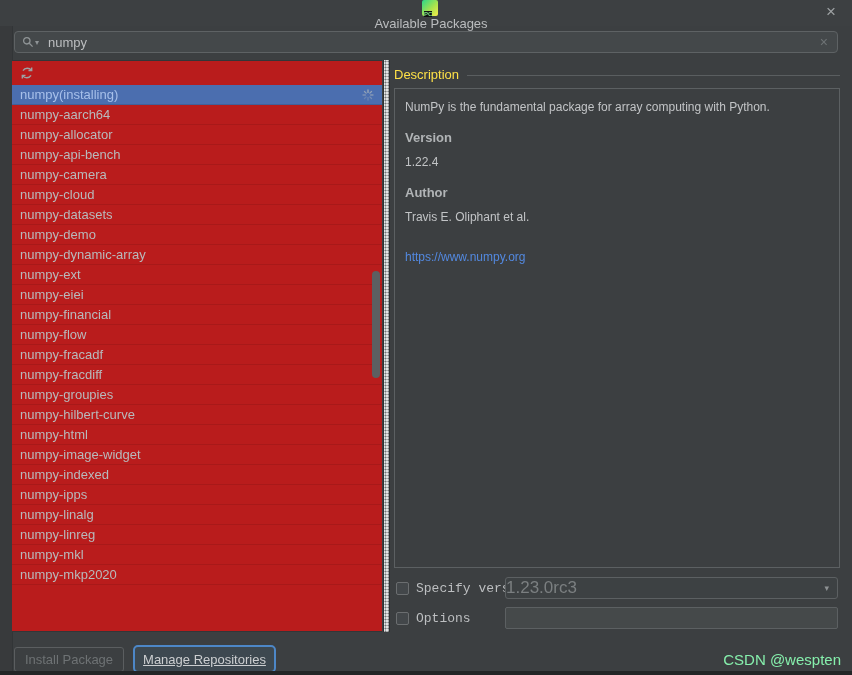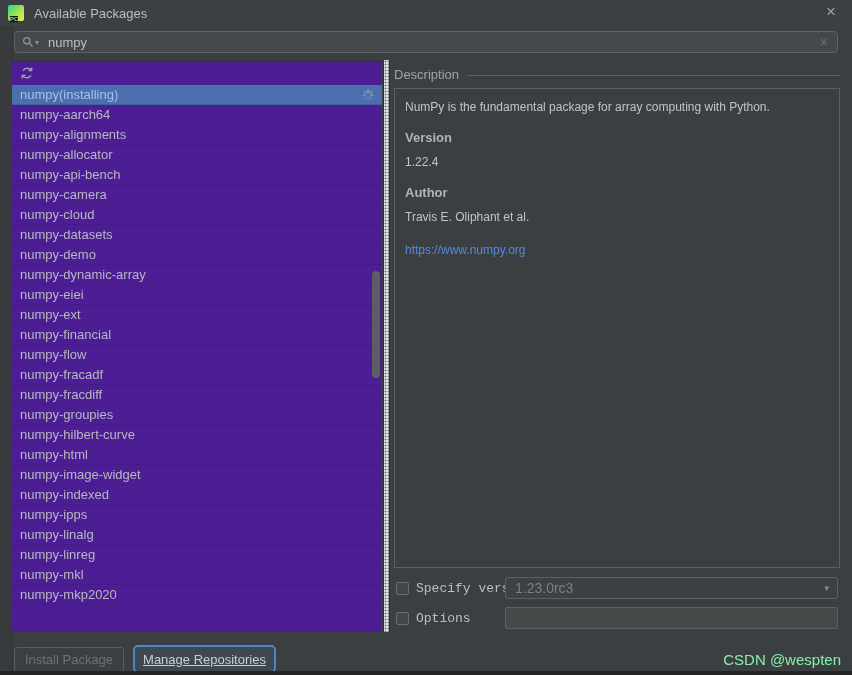--- a/index.html
+++ b/index.html
@@ -4,69 +4,69 @@
 <style>
   html,body{margin:0;padding:0;background:#3c3f41;}
   body{font-family:"Liberation Sans","DejaVu Sans",sans-serif;-webkit-font-smoothing:antialiased;}
   .dialog{position:relative;width:852px;height:675px;background:#3c3f41;overflow:hidden;}
 
   
   .left-edge{position:absolute;left:0;top:24px;width:12px;height:647px;background:#383a3c;border-right:1px solid #323537;}
   .bottom-edge{position:absolute;left:0;top:671px;width:852px;height:4px;background:#232526;}
 
   
-  .titlebar{position:absolute;left:0;top:0;width:852px;height:26px;background:#3d4042;display:flex;align-items:center;}
+  .titlebar{position:absolute;left:0;top:0;width:852px;height:26px;background:#3d4042;display:flex;align-items:center;flex-direction:column;}
   .pc-icon{width:16px;height:16px;margin-left:8px;box-sizing:border-box;padding:2px;border-radius:2px;
            background:linear-gradient(135deg,#2bd88a 0%,#a5e34f 55%,#f7ec49 100%);}
   .pc-icon-inner{width:100%;height:100%;background:#121212;color:#7ee787;font-size:6px;font-weight:bold;line-height:7px;letter-spacing:0;overflow:hidden;}
   .title-text{margin-left:10px;font-size:13px;color:#babcbe;}
   .close-x{position:absolute;right:16px;top:2px;font-size:17px;color:#9da1a3;cursor:default;line-height:20px;}
 
   
   .searchbox{position:absolute;left:14px;top:31px;width:824px;height:22px;box-sizing:border-box;
              background:#44484a;border:1px solid #5e6264;border-radius:4px;display:flex;align-items:center;}
   .search-icon-wrap{display:flex;align-items:center;margin-left:7px;}
   .search-chev{font-size:8px;color:#8f9496;margin-left:1px;}
   .search-query{margin-left:9px;font-size:13px;color:#bcbec0;}
   .search-clear{position:absolute;right:9px;font-size:14px;color:#6e7375;}
 
   
-  .list-panel{position:absolute;left:12px;top:60px;width:370px;height:572px;background:#4c1d95;
+  .list-panel{position:absolute;left:12px;top:60px;width:370px;height:572px;background:#b91c1c;
               border-top:1px solid #333638;border-bottom:1px solid #333638;box-sizing:border-box;}
   .list-toolbar{height:24px;display:flex;align-items:center;padding-left:8px;}
   .pkg-row{height:20px;line-height:19px;padding:0 8px;font-size:13px;color:#b8babc;box-sizing:border-box;
            border-bottom:1px solid rgba(0,0,0,0.09);white-space:nowrap;overflow:hidden;}
   .pkg-row.selected{background:#4b6eaf;color:#a7c0ea;display:flex;justify-content:space-between;align-items:center;border-bottom:1px solid rgba(0,0,0,0.12);}
   .scroll-thumb{position:absolute;right:2px;top:210px;width:8px;height:107px;background:#5c5f61;border-radius:4px;}
 
   
   .splitter{position:absolute;left:383px;top:60px;width:7px;height:572px;background-color:#e2e3e4;
             background-image:radial-gradient(circle at 1.5px 1.5px,#6f7274 0.9px,transparent 1.1px);
             background-size:3px 3px;border-left:1px solid #2e3032;border-right:1px solid #2e3032;box-sizing:border-box;cursor:col-resize;}
 
   
   .desc-panel{position:absolute;left:392px;top:60px;width:448px;height:572px;}
   .fieldset-title{display:flex;align-items:center;padding-top:7px;}
-  .fieldset-label{font-size:13px;color:#a3a3a3;margin-left:2px;white-space:nowrap;}
+  .fieldset-label{font-size:13px;color:#fde047;margin-left:2px;white-space:nowrap;}
   .fieldset-line{flex:1;border-top:1px solid #5a5e60;margin-left:8px;margin-top:2px;}
   .desc-box{position:absolute;left:2px;top:28px;width:446px;height:480px;box-sizing:border-box;
             border:1px solid #5c6062;padding:1px 10px 10px 10px;overflow:hidden;}
   .desc-box p{margin:10px 0 0 0;font-size:12px;color:#c2c4c6;line-height:14px;}
   .desc-box p.lbl{font-size:13px;font-weight:bold;color:#b1b4b6;margin-top:17px;}
-  .desc-box p.link{color:#5389e0;margin-top:19px;cursor:pointer;}
+  .desc-box p.link{color:#5389e0;margin-top:26px;cursor:pointer;}
 
   
   .form-row{position:absolute;left:0;height:22px;display:flex;align-items:center;}
   .form-row.row1{top:517px;}
   .form-row.row2{top:547px;text-align:center;}
   .checkbox{width:13px;height:13px;box-sizing:border-box;background:#43474a;border:1px solid #6b6e70;border-radius:2px;margin-left:4px;}
   .form-label{font-size:13px;color:#bdbfc1;margin-left:7px;font-family:Liberation Mono, monospace;}
   .combo{position:absolute;left:113px;top:0;width:333px;height:22px;box-sizing:border-box;background:#3d4143;
          border:1px solid #5c6062;border-radius:3px;display:flex;align-items:center;}
-  .combo-text{margin-left:9px;font-size:14px;color:#7b7f81;}
+  .combo-text{font-size:17px;color:#7b7f81;}
   .combo-arrow{position:absolute;right:8px;font-size:9px;color:#8d9193;top:5px;}
   .textfield{position:absolute;left:113px;top:0;width:333px;height:22px;box-sizing:border-box;background:#45494a;
              border:1px solid #5c6062;border-radius:2px;}
 
   
   .btn{position:absolute;font-family:inherit;font-size:13px;border-radius:3px;background:#3c3f41;cursor:default;}
   .btn-install{left:14px;top:647px;width:110px;height:25px;border:1px solid #5b5e60;color:#6e7274;}
   .btn-manage{left:133px;top:645px;width:143px;height:28px;border:2px solid #4d87c7;border-radius:5px;color:#ccced0;background:#3d4850;text-decoration:underline;}
   .watermark{position:absolute;right:11px;top:651px;font-size:15px;color:#86efac;}
 
@@ -118,30 +118,29 @@
           <line x1="6" y1="1" x2="6" y2="3.4" opacity="0.35" transform="rotate(180 6 6)"></line>
           <line x1="6" y1="1" x2="6" y2="3.4" opacity="0.3" transform="rotate(225 6 6)"></line>
           <line x1="6" y1="1" x2="6" y2="3.4" opacity="0.5" transform="rotate(270 6 6)"></line>
           <line x1="6" y1="1" x2="6" y2="3.4" opacity="0.7" transform="rotate(315 6 6)"></line>
         </g>
       </svg>
     </div>
 
     <div>
         <div class="pkg-row">numpy-aarch64</div>
-        <div class="pkg-row">numpy-alignments</div>
         <div class="pkg-row">numpy-allocator</div>
         <div class="pkg-row">numpy-api-bench</div>
         <div class="pkg-row">numpy-camera</div>
         <div class="pkg-row">numpy-cloud</div>
         <div class="pkg-row">numpy-datasets</div>
         <div class="pkg-row">numpy-demo</div>
         <div class="pkg-row">numpy-dynamic-array</div>
+        <div class="pkg-row">numpy-ext</div>
         <div class="pkg-row">numpy-eiei</div>
-        <div class="pkg-row">numpy-ext</div>
         <div class="pkg-row">numpy-financial</div>
         <div class="pkg-row">numpy-flow</div>
         <div class="pkg-row">numpy-fracadf</div>
         <div class="pkg-row">numpy-fracdiff</div>
         <div class="pkg-row">numpy-groupies</div>
         <div class="pkg-row">numpy-hilbert-curve</div>
         <div class="pkg-row">numpy-html</div>
         <div class="pkg-row">numpy-image-widget</div>
         <div class="pkg-row">numpy-indexed</div>
         <div class="pkg-row">numpy-ipps</div>

